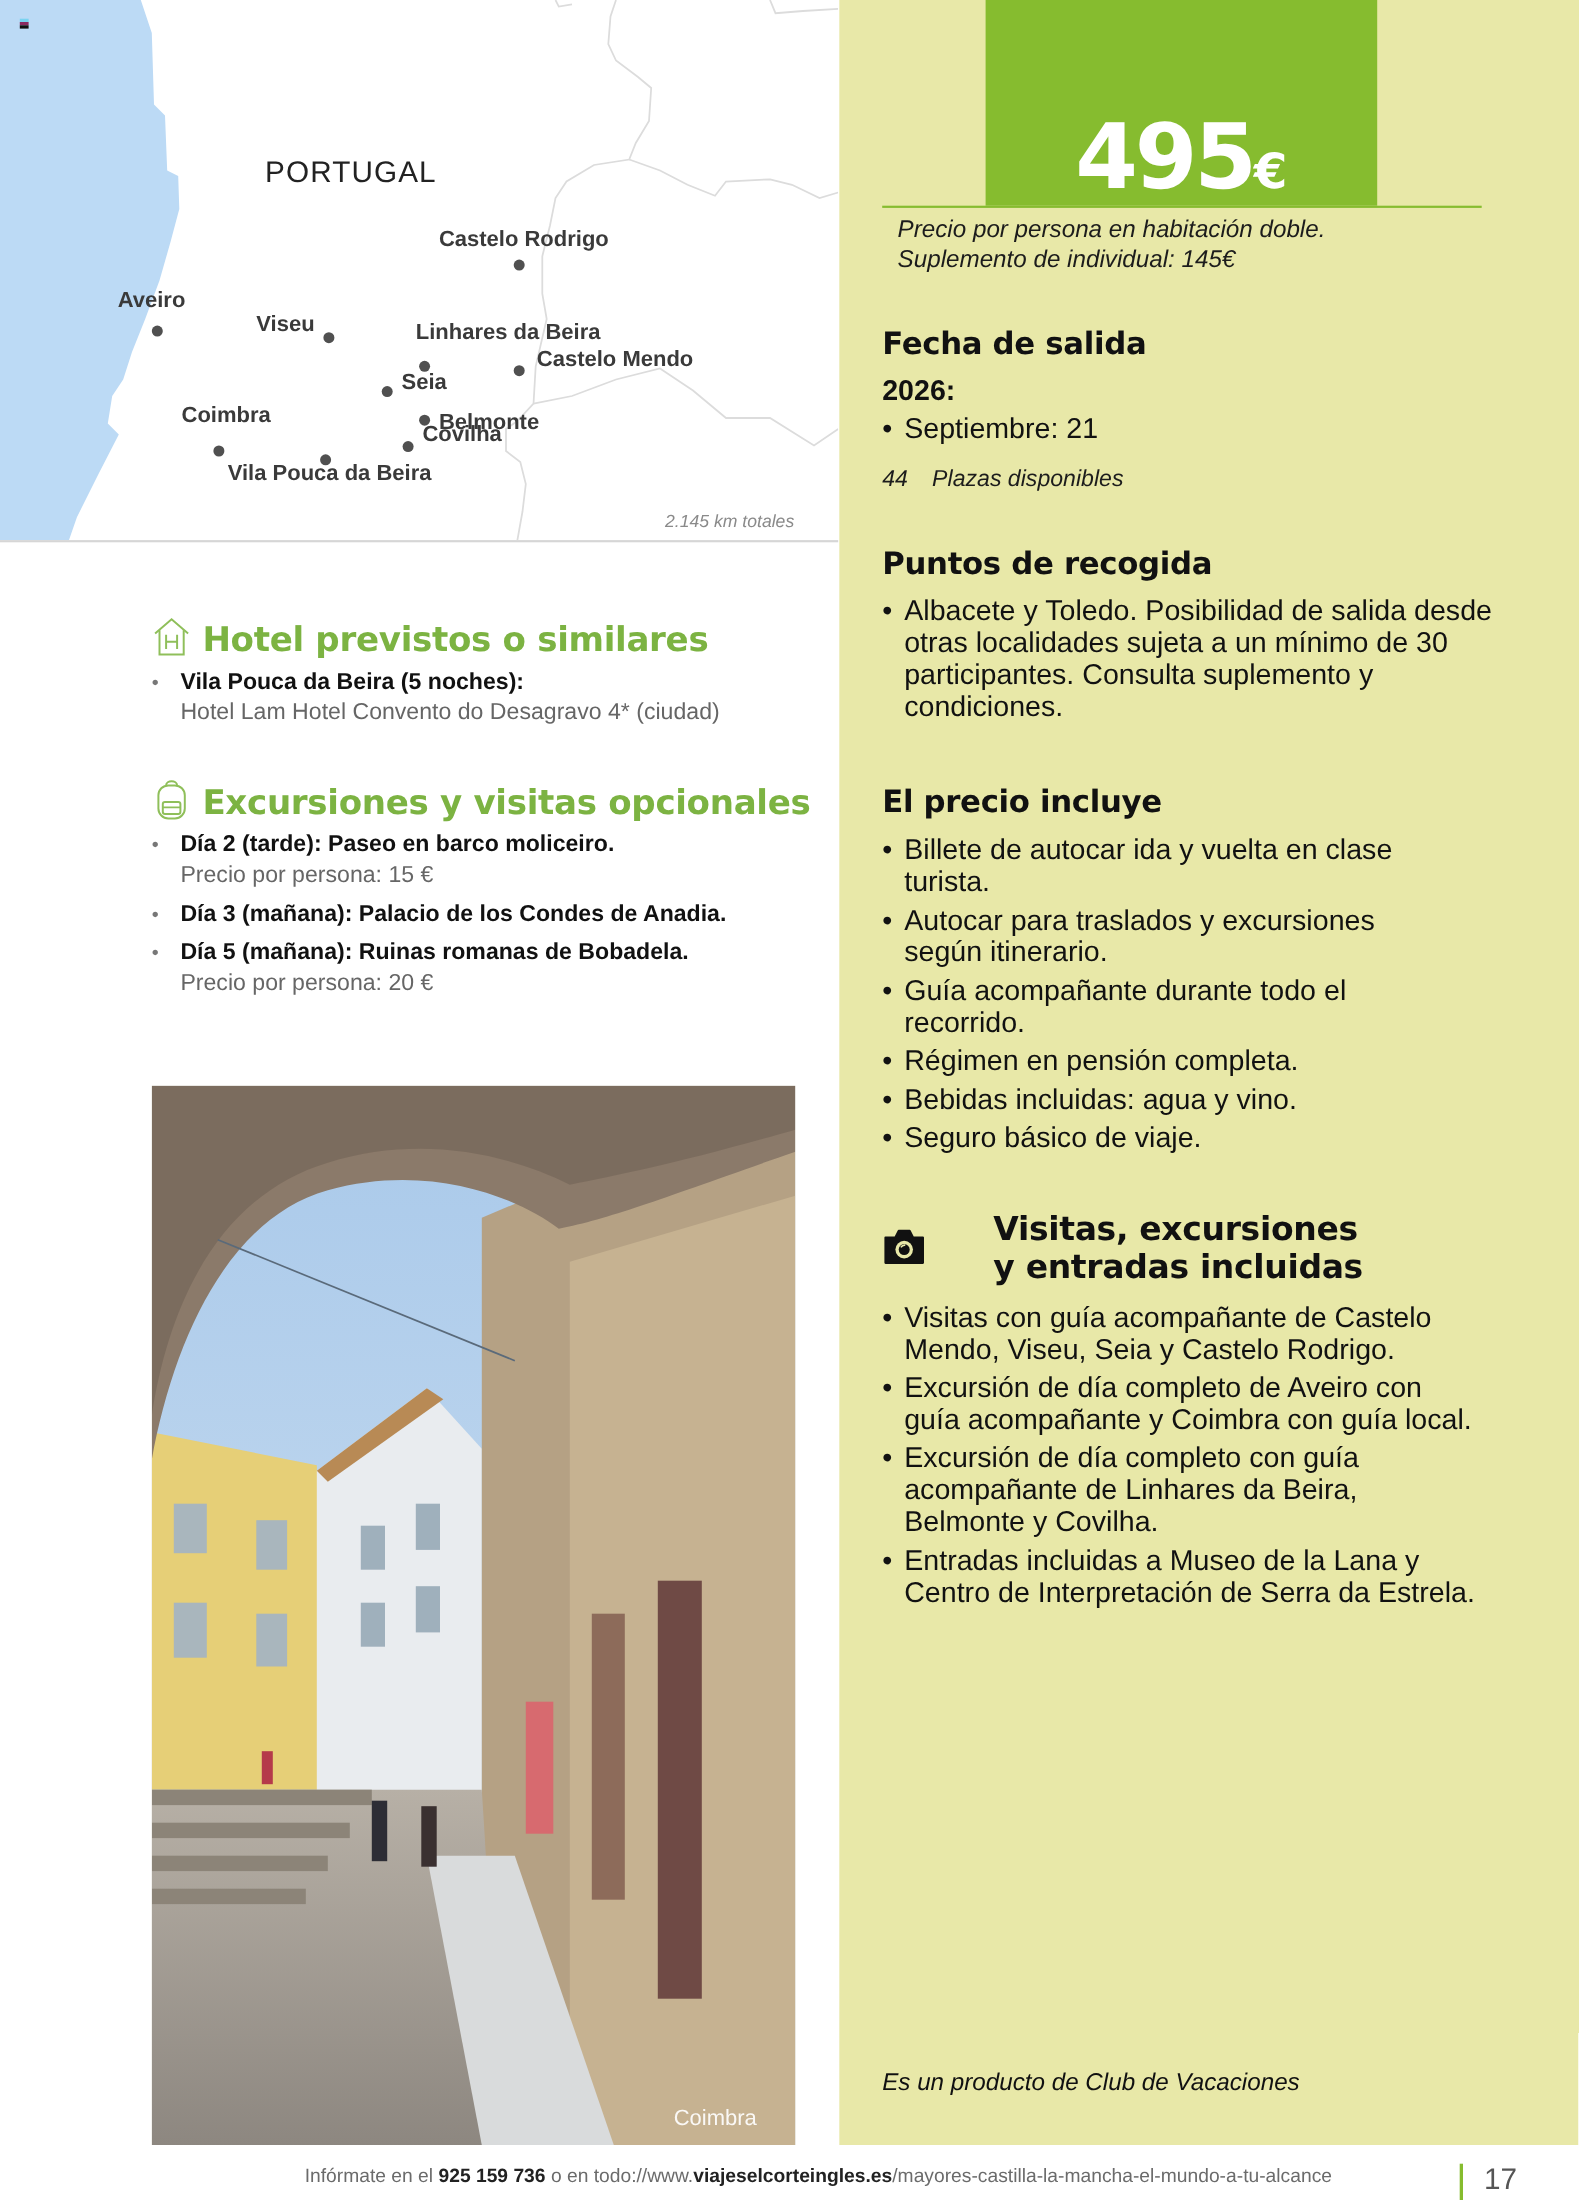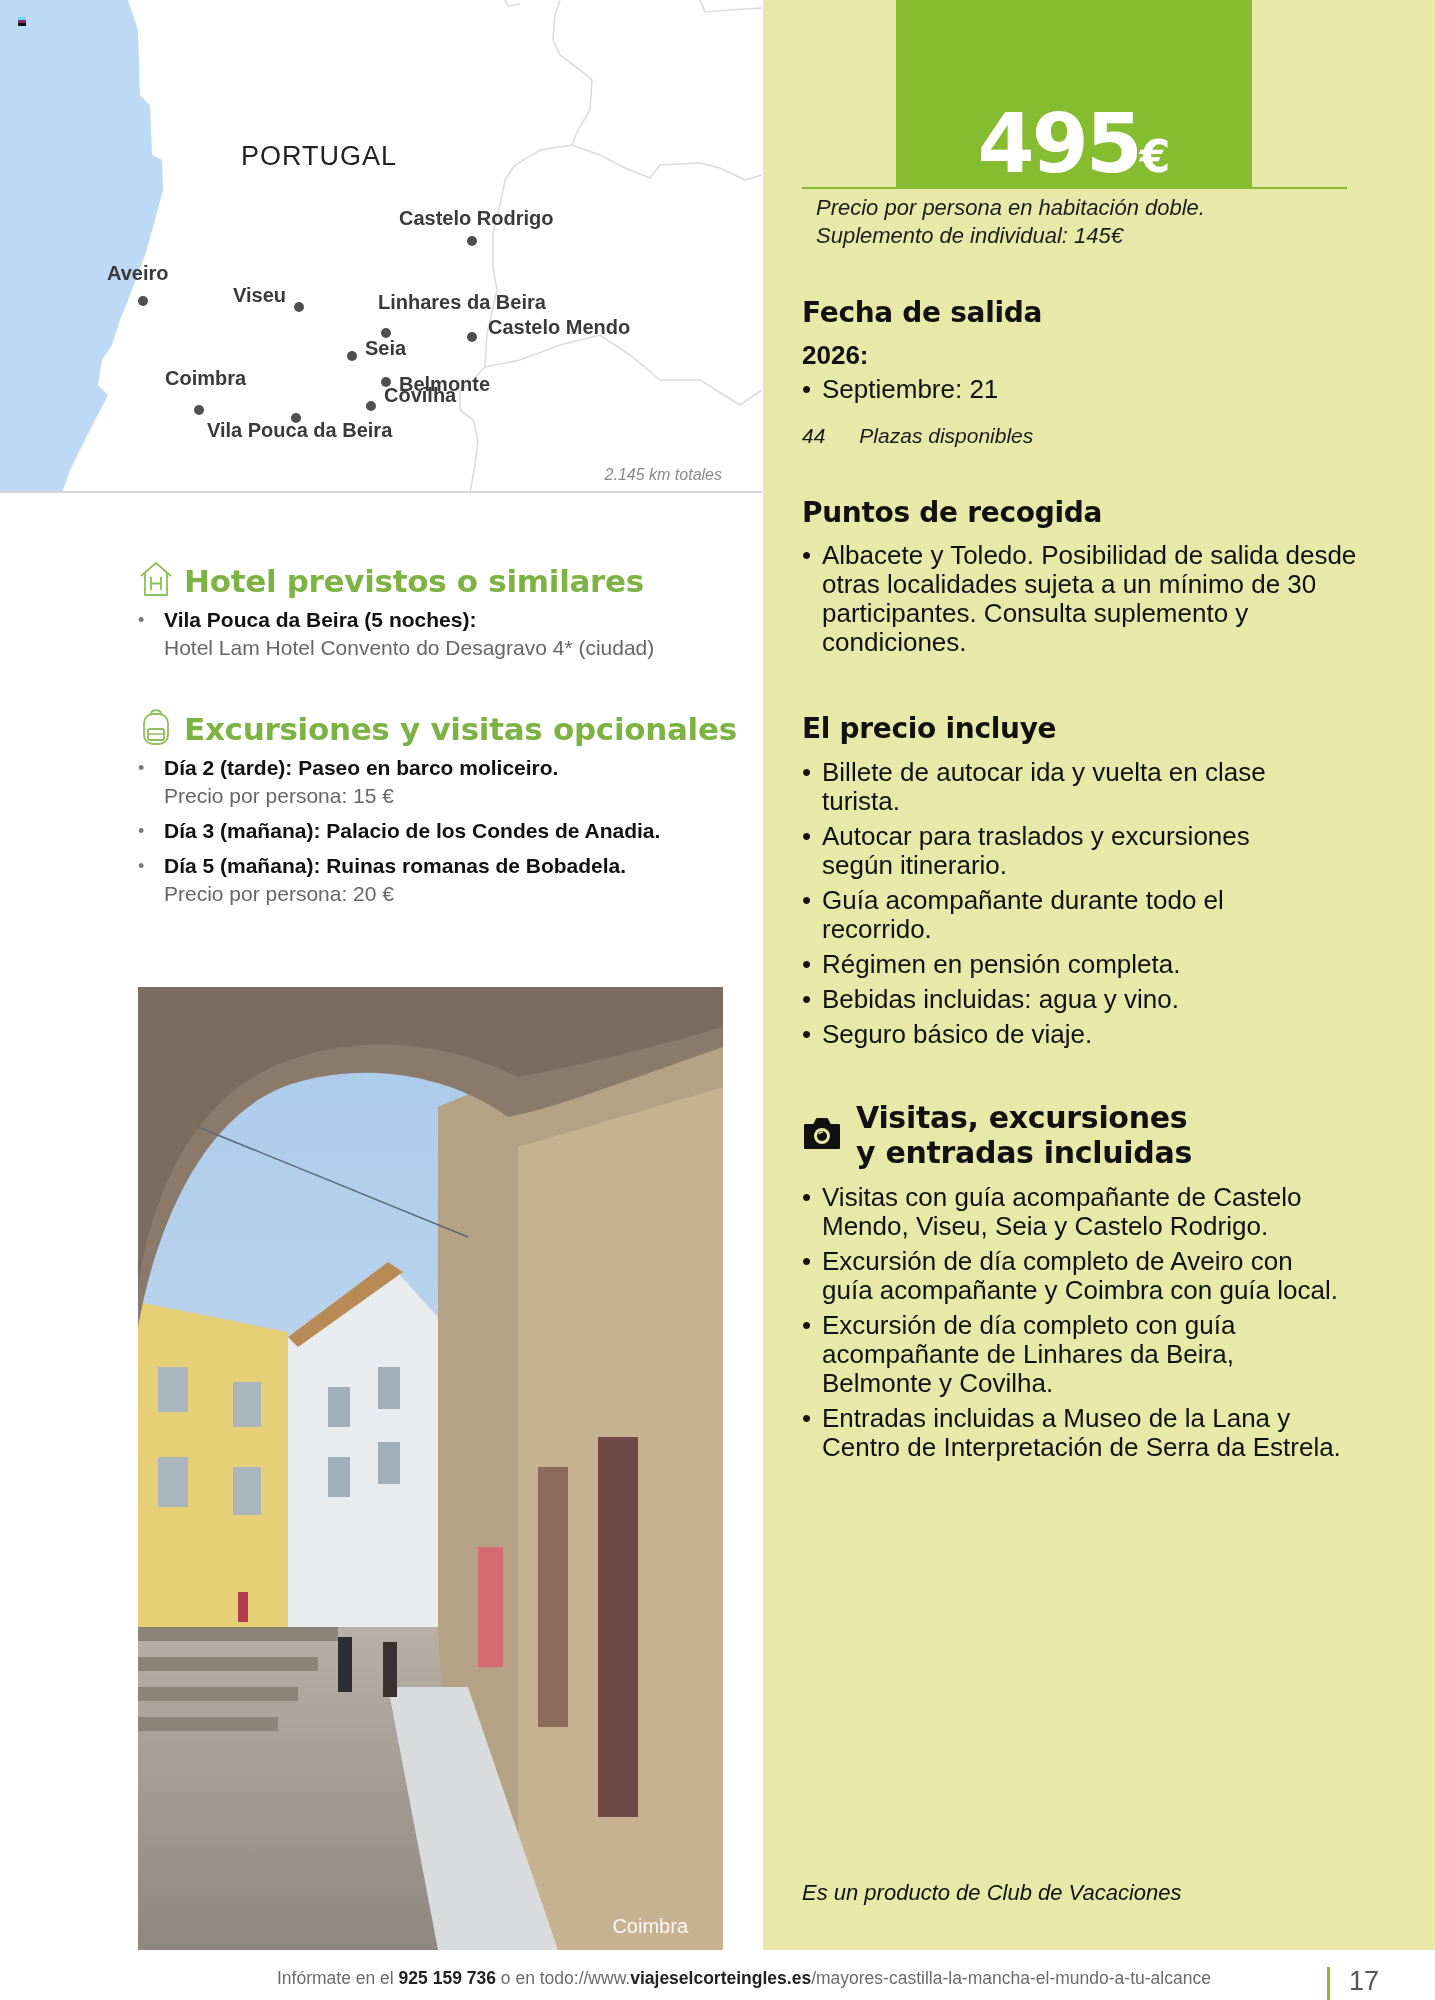--- a/index.html
+++ b/index.html
@@ -38,23 +38,23 @@
   .price-rule { position: absolute; left: 39px; top: 187px; width: 545px; height: 2px; background: #86bc2f; }
   .price-note { position: absolute; left: 53px; top: 194px; font-size: 22px; font-style: italic; line-height: 28px; color: #1c1c1c; }
 
   .r-h { position: absolute; left: 39px; font-size: 28px; font-weight: bold; font-family: "DejaVu Sans", sans-serif; color: #111; letter-spacing: -0.3px; }
   .r-sub { position: absolute; left: 39px; font-size: 26px; font-weight: bold; color: #111; }
   .r-list { position: absolute; left: 39px; width: 600px; }
   .r-item { position: relative; padding-left: 20px; font-size: 26px; line-height: 29px; color: #111; }
   .r-item::before { content: "•"; position: absolute; left: 0; top: 0; }
   .r-item + .r-item { margin-top: 6px; }
   .r-plazas { position: absolute; left: 39px; top: 424px; font-size: 21px; font-style: italic; color: #1c1c1c; }
-  .r-plazas .num { margin-right: 34px; }
+  .r-plazas .num { margin-right: 22px; }
   .cam-h { position: absolute; left: 39px; top: 1100px; display: flex; align-items: center; gap: 14px; }
-  .cam-h .ttl { font-size: 30px; font-weight: bold; font-family: "DejaVu Sans", sans-serif; line-height: 35px; color: #111; letter-spacing: -0.3px; }
+  .cam-h .ttl { font-size: 30px; font-weight: bold; font-family: "DejaVu Sans", sans-serif; line-height: 35px; color: #111; letter-spacing: -0.3px; margin-left: 47px; }
   .product-note { position: absolute; left: 39px; top: 1880px; font-size: 22px; font-style: italic; color: #111; }
 
   
   .footer { position: absolute; left: 0; top: 1950px; width: 1435px; height: 50px; }
   .footer-text { position: absolute; left: 277px; top: 18px; font-size: 17.5px; color: #6b6b6b; white-space: nowrap; }
   .footer-text b { color: #222; }
   .footer-divider { position: absolute; left: 1327px; top: 17px; width: 3px; height: 33px; background: #86bc2f; }
   .page-num { position: absolute; left: 1349px; top: 16px; font-size: 27px; color: #555; }
 </style>
 </head>

